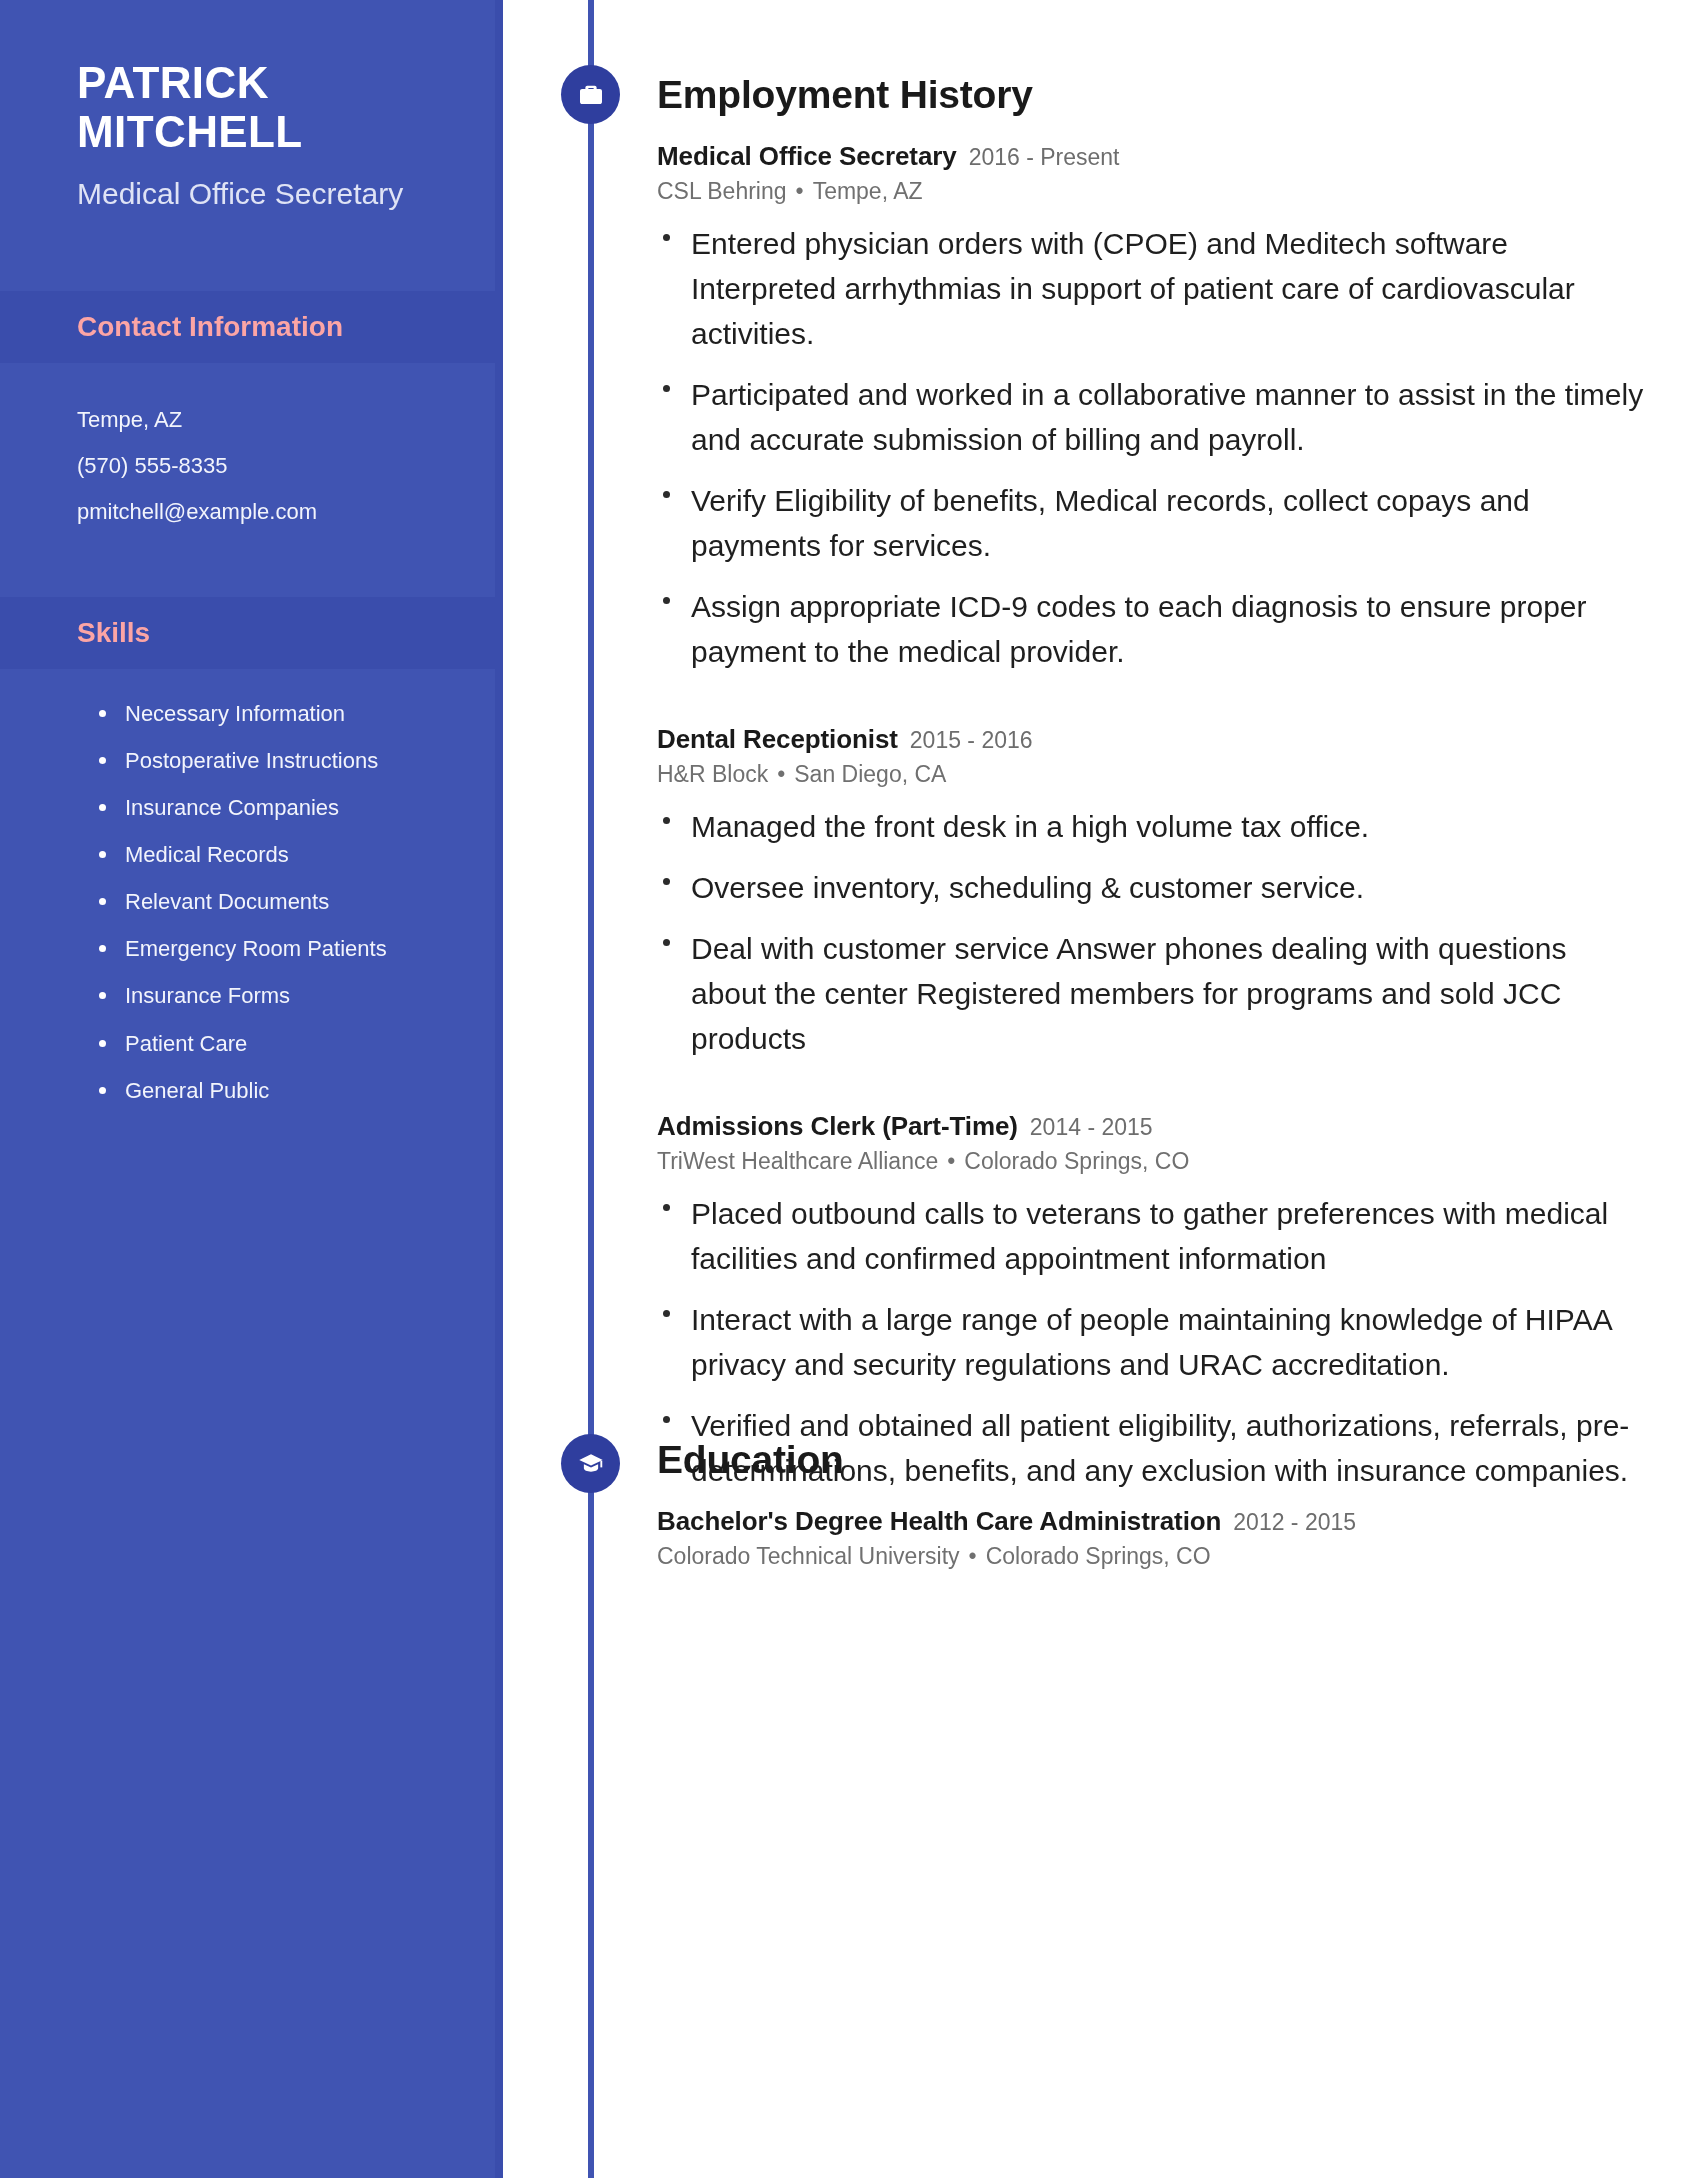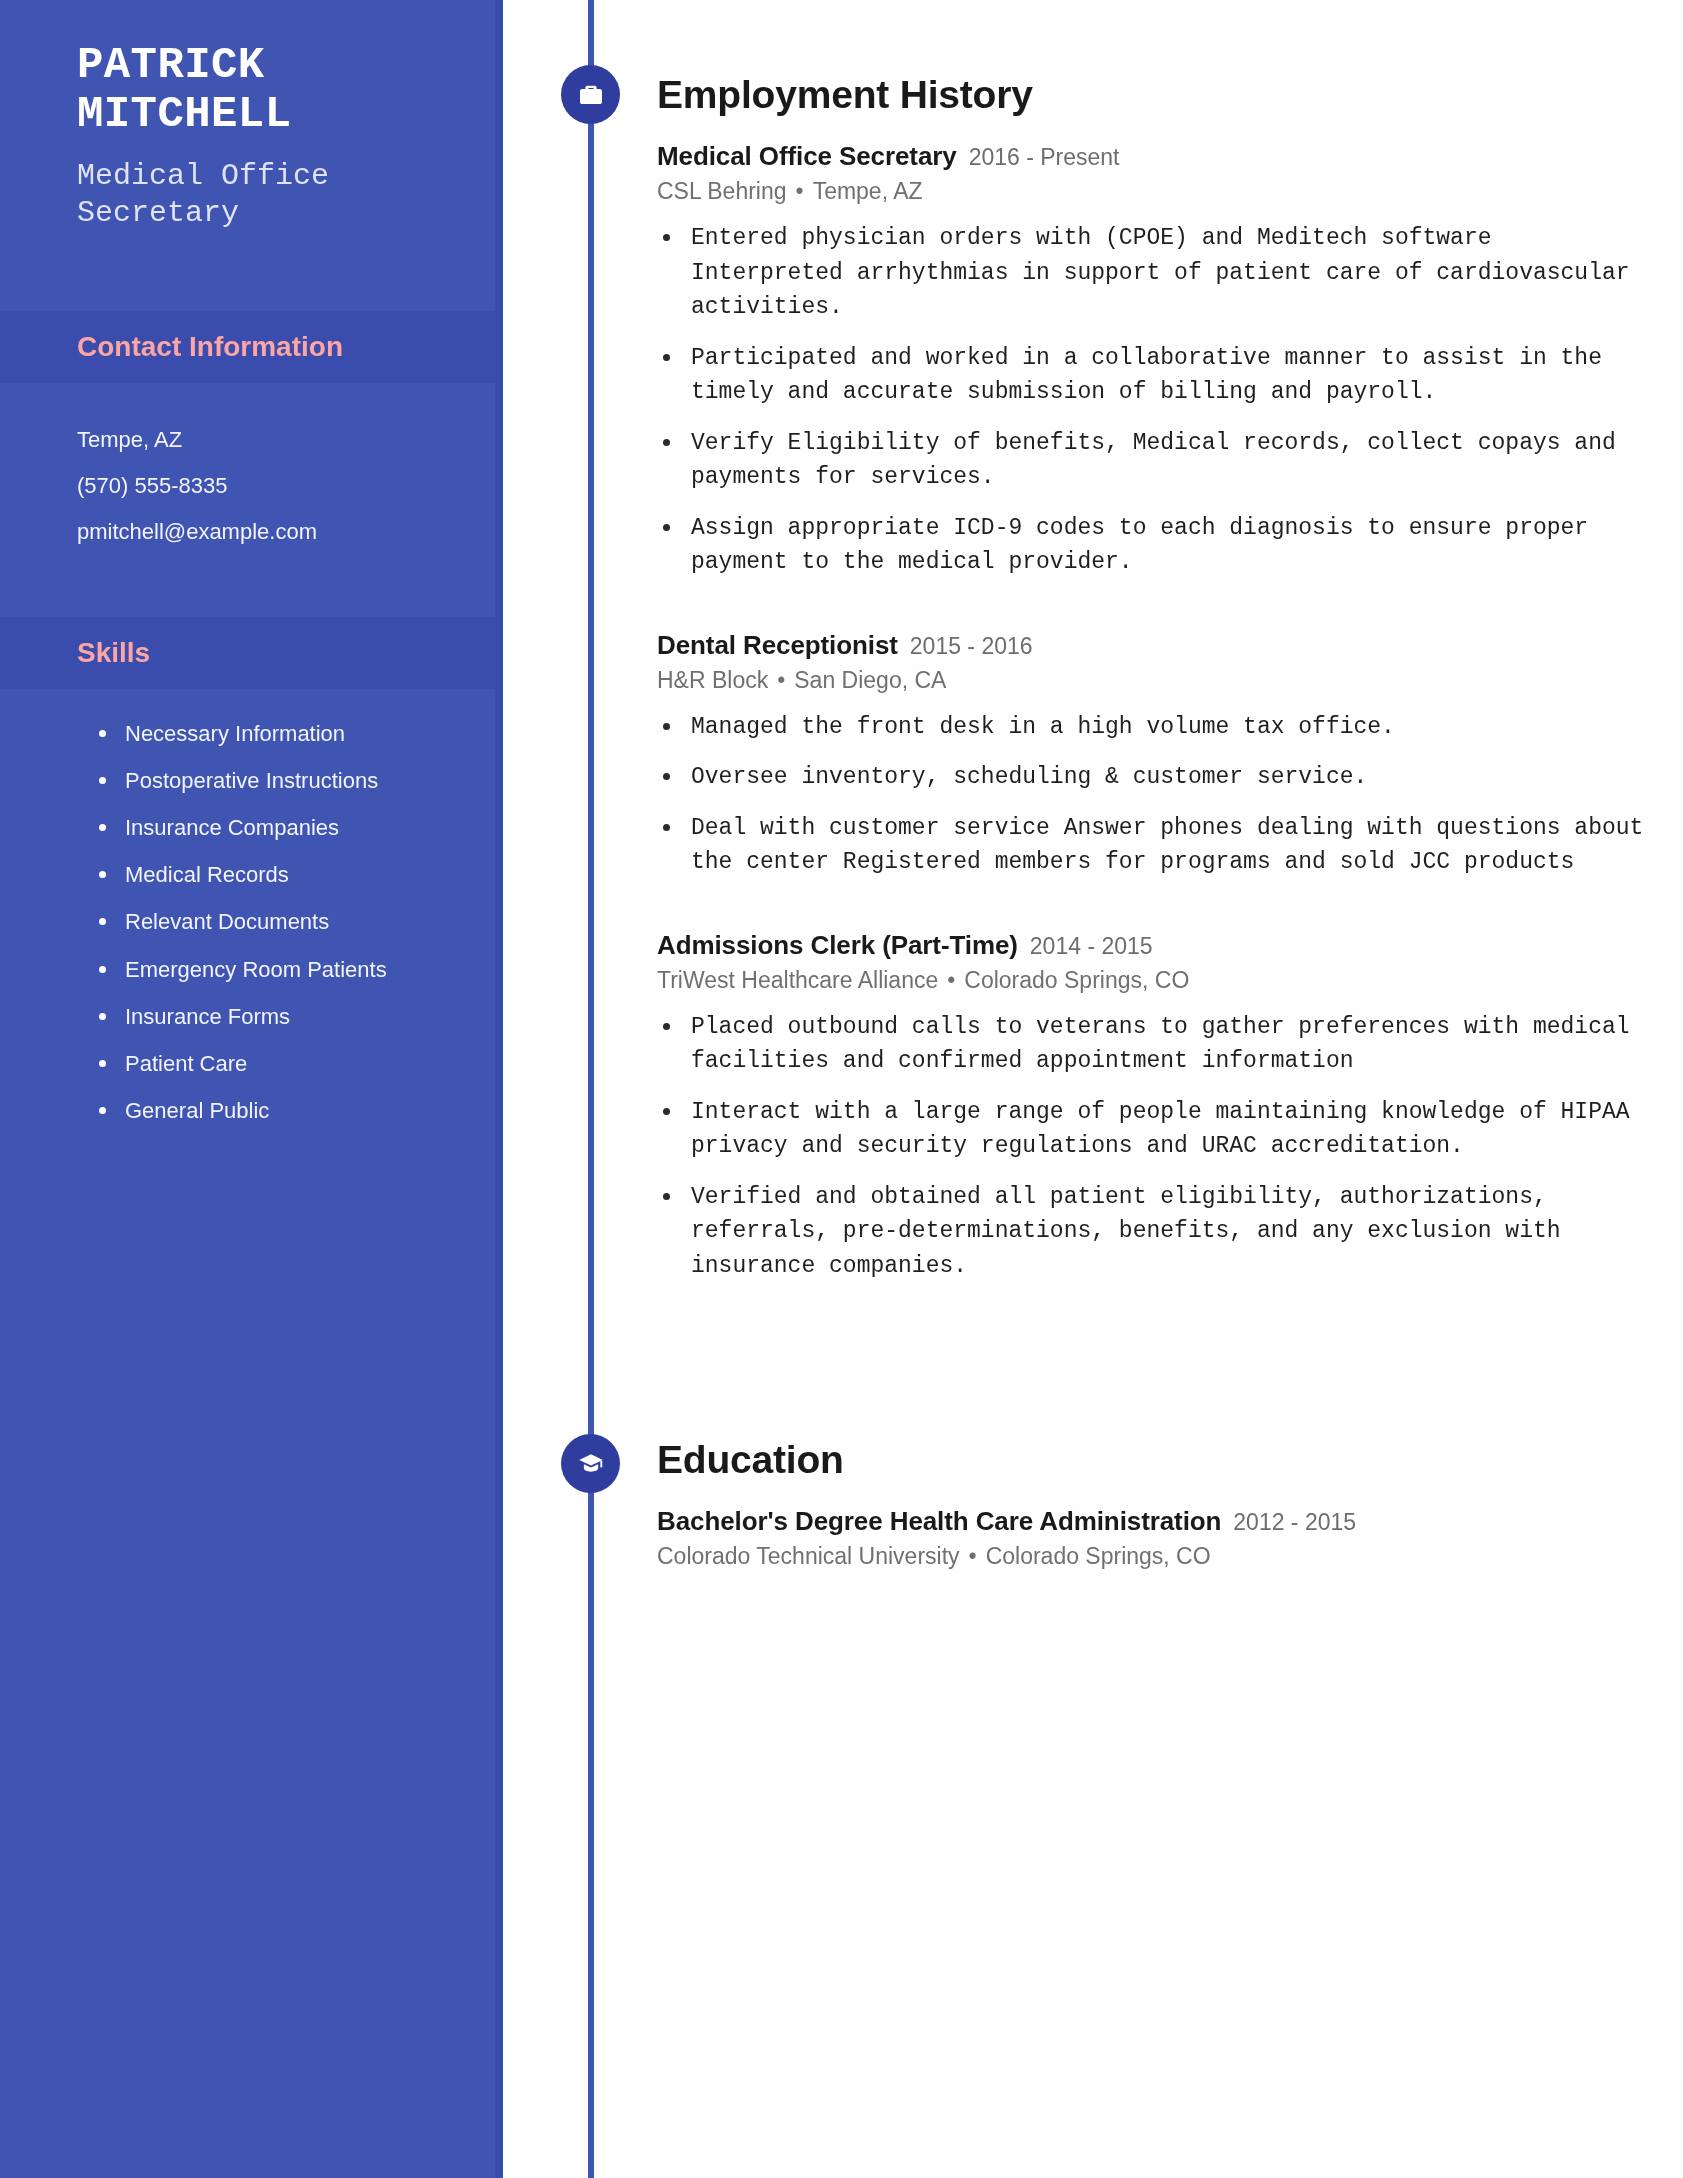--- a/index.html
+++ b/index.html
@@ -31,22 +31,21 @@
   .sidebar-edge {
     position: absolute;
     left: 495px;
     top: 0;
     width: 8px;
     height: 2178px;
     background: #3a4dac;
   }
 
   .name-block {
-    padding: 41px 67px 0 77px;
-    font-family: Liberation Mono, monospace;
+    padding: 58px 67px 0 77px;
   }
   .name {
     color: #ffffff;
     font-size: 44px;
     font-weight: bold;
     line-height: 1.12;
     letter-spacing: 0.4px;
   }
   .name-line { display: block; }
   .job-title-side {
@@ -175,25 +174,24 @@
   }
   .meta-sep {
     display: inline-block;
     margin: 0 9px;
     color: #707070;
   }
 
   .bullets { list-style: none; margin: 0 0 34px 0; }
   .bullets li {
     position: relative;
-    font-size: 23px;
+    font-size: 30px;
     line-height: 1.5;
     color: #1f1f1f;
     padding: 0 0 16px 34px;
-    font-family: Liberation Mono, monospace;
   }
   .bullets li::before {
     content: "";
     position: absolute;
     left: 6px;
     top: 13px;
     width: 7px;
     height: 7px;
     border-radius: 50%;
     background: #2b2b2b;

